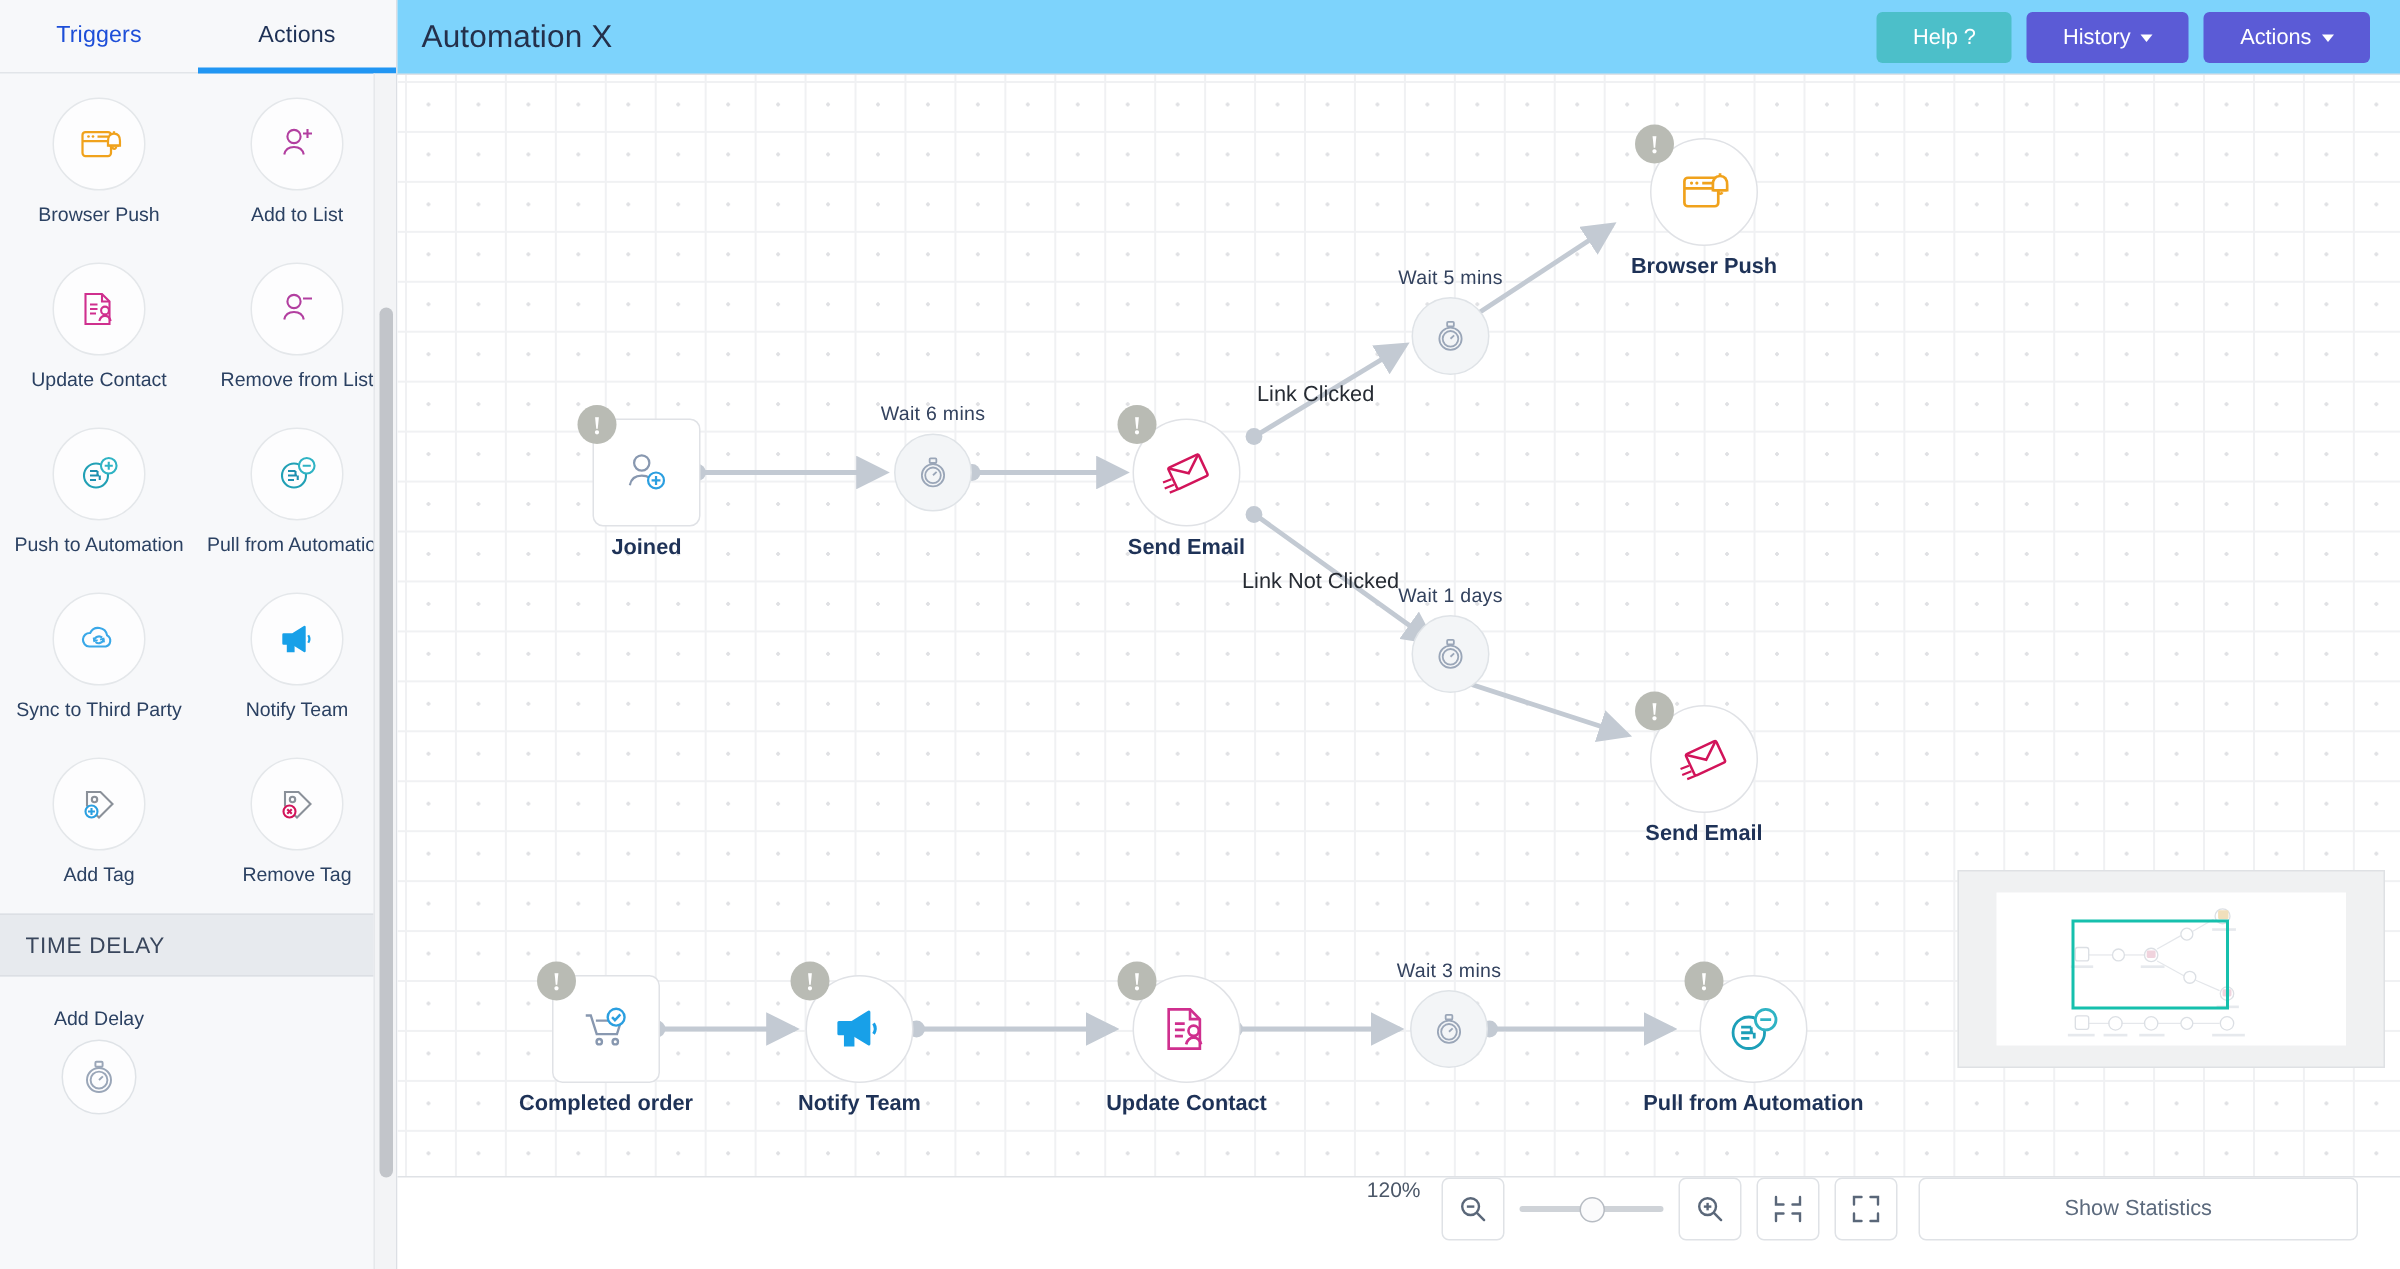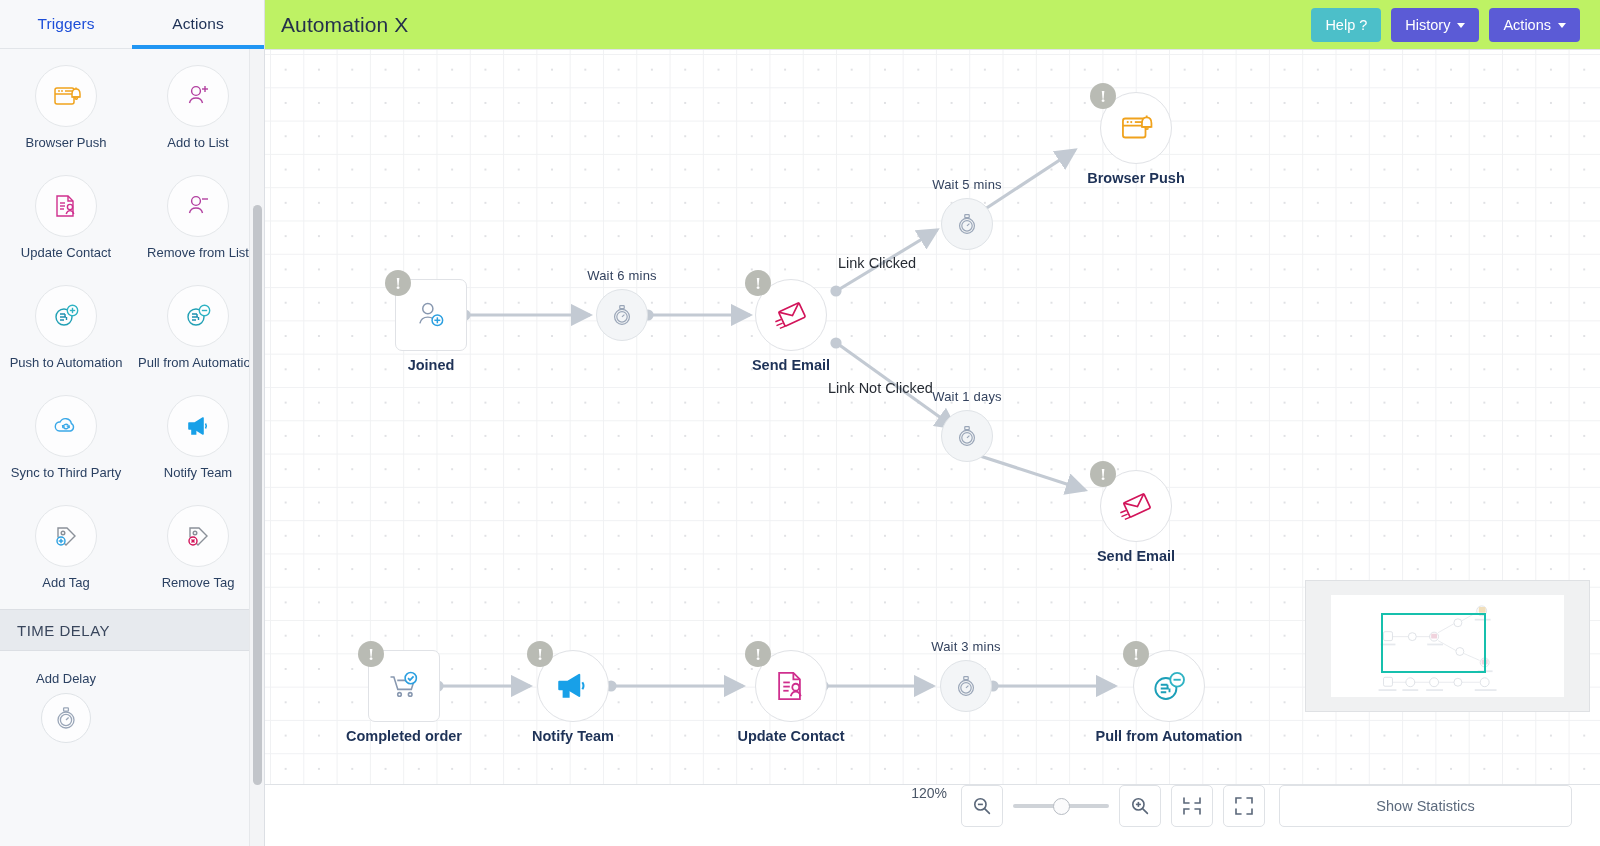--- a/index.html
+++ b/index.html
@@ -96,33 +96,33 @@
   .side-sb-thumb {
     position: absolute; top: 156px; left: 3px; width: 9px; height: 580px;
     border-radius: 5px; background: #c2c5ca;
   }
 
   
   .main { flex: 1 1 auto; position: relative; height: 846px; display: flex; flex-direction: column; }
 
   .topbar {
     height: 50px; flex: 0 0 50px;
-    background: #bef264;
+    background: #7dd3fc;
     border-bottom: 1px solid #dfe2e6;
     display: flex; align-items: center;
     padding: 0 20px 0 16px;
   }
   .automation-title {
     font-size: 21px; color: #24304b; font-weight: 400; letter-spacing: .1px;
   }
   .topbar-spacer { flex: 1 1 auto; }
   .btn {
     height: 34px; border-radius: 4px; border: none;
     color: #ffffff; font-size: 14.5px;
-    padding: 0 14px; margin-left: 10px;
+    padding: 0 24px; margin-left: 10px;
     display: inline-flex; align-items: center; gap: 7px;
     cursor: pointer; font-family: inherit;
   }
   .btn-help { background: #4cbfc9; }
   .btn-purple { background: #5b5bd6; }
   .caret {
     width: 0; height: 0; border-left: 4.5px solid transparent;
     border-right: 4.5px solid transparent; border-top: 5px solid #ffffff;
     display: inline-block; margin-top: 2px;
   }

